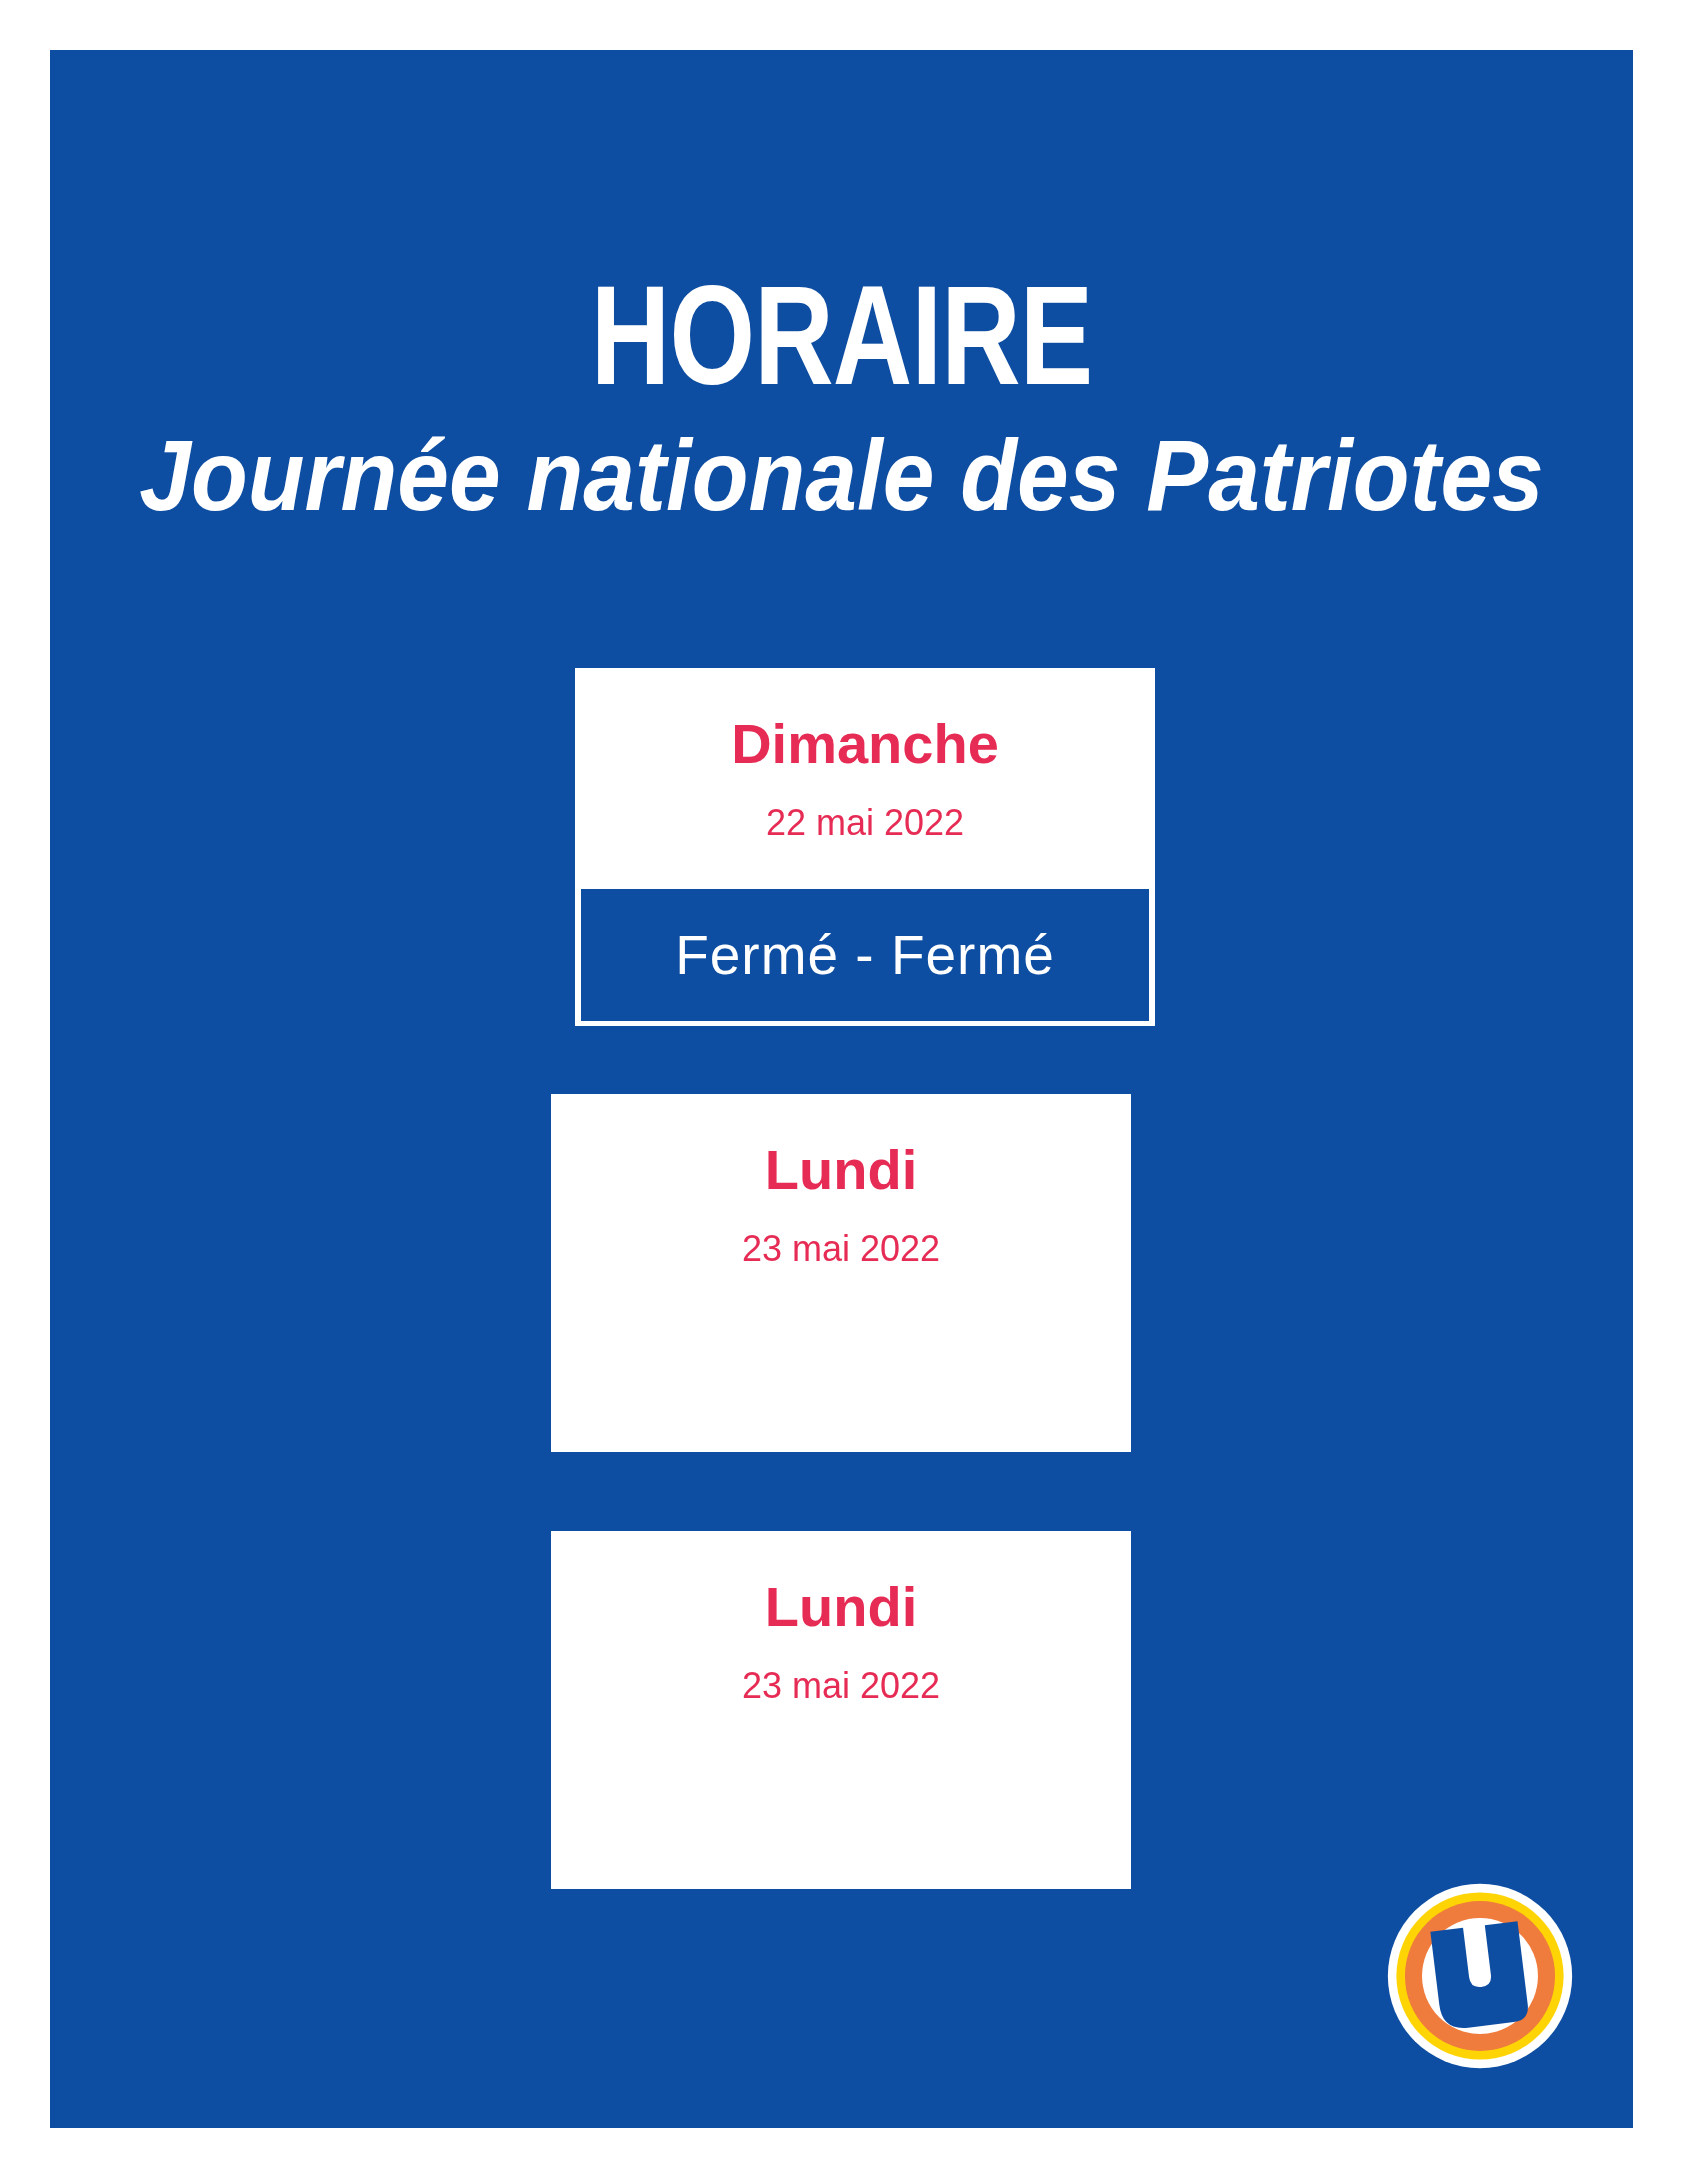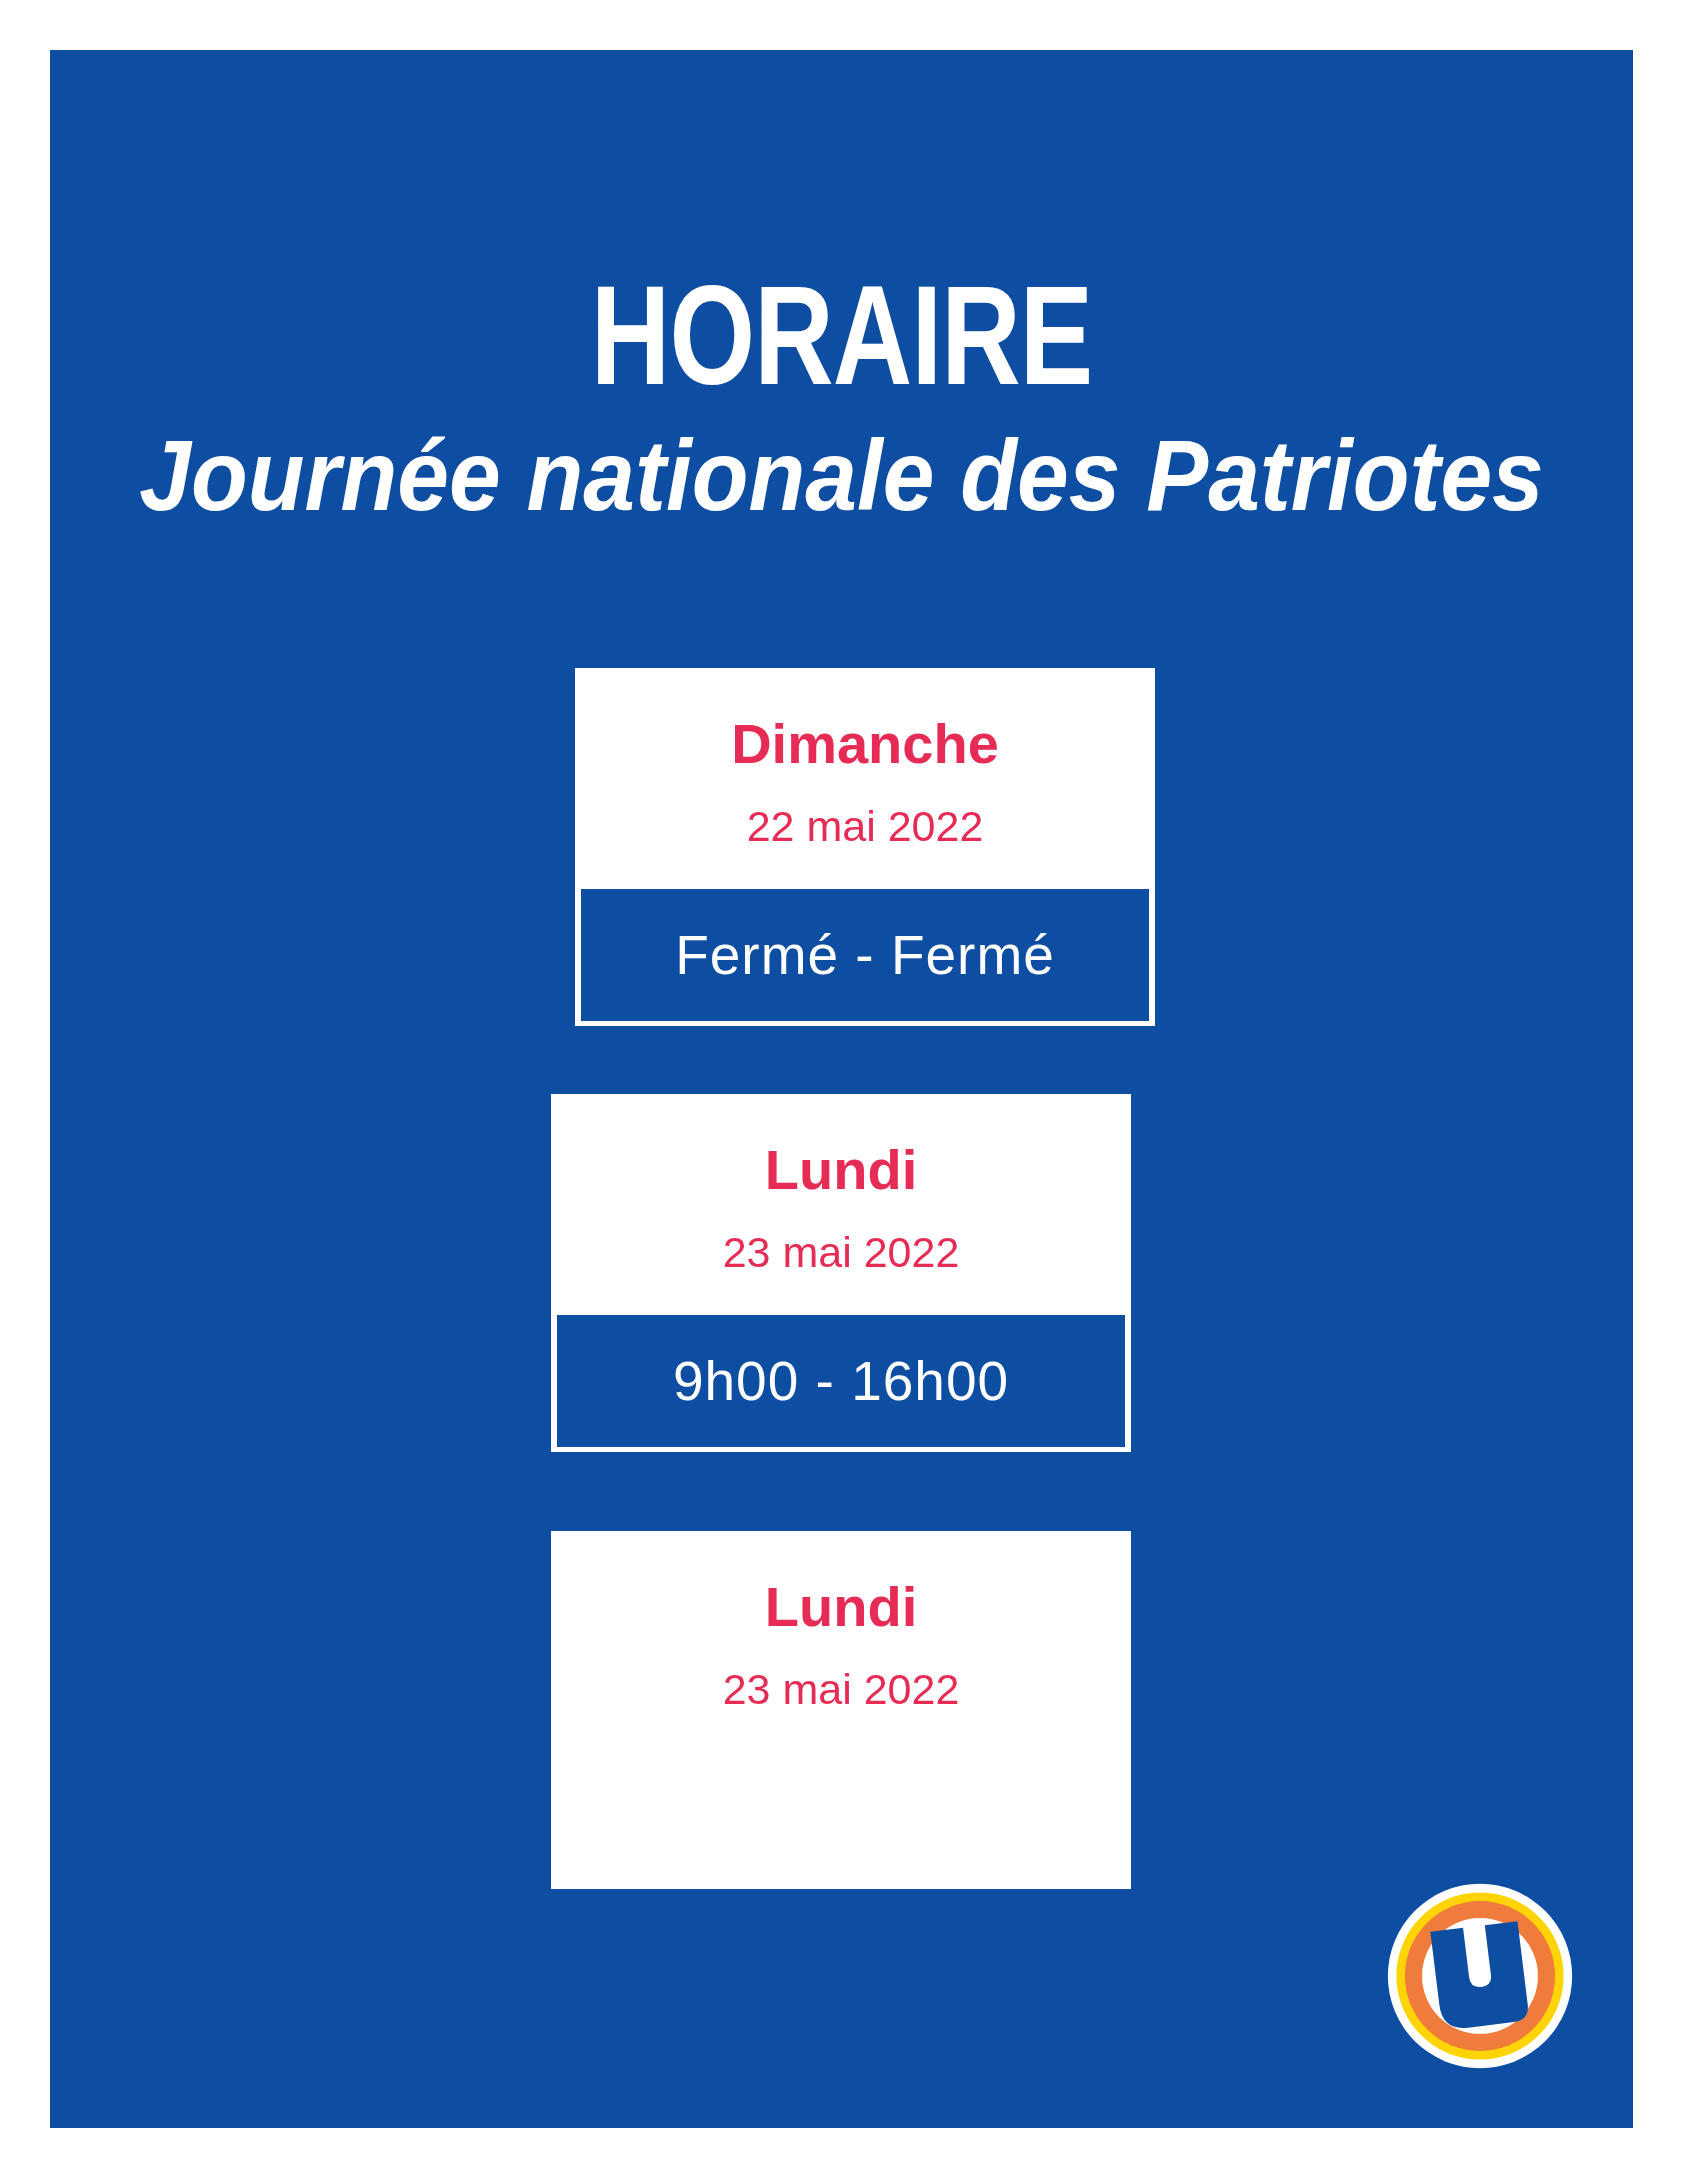--- a/index.html
+++ b/index.html
@@ -61,21 +61,21 @@
   .day{
     margin-top:44px;
     color:var(--pink);
     font-size:56px;
     font-weight:bold;
     line-height:1.15;
   }
   .date{
     margin-top:26px;
     color:var(--pink);
-    font-size:43px;
+    font-size:36px;
     font-weight:400;
     line-height:1.15;
   }
   .bar{
     position:absolute;
     left:6px;right:6px;bottom:5px;height:132px;
     background:var(--blue);
     display:flex;align-items:center;justify-content:center;
   }
   .hours{
@@ -104,23 +104,20 @@
     <div class="day">Dimanche</div>
     <div class="date">22 mai 2022</div>
     <div class="bar">
       <span class="hours">Fermé - Fermé</span>
     </div>
   </div>
 
   <div class="card c1">
     <div class="day">Lundi</div>
     <div class="date">23 mai 2022</div>
-    <div class="bar">
-      <span class="hours">9h00 - 16h00</span>
-    </div>
   </div>
 
   <div class="card c2">
     <div class="day">Lundi</div>
     <div class="date">23 mai 2022</div>
   </div>
 
   <svg class="logo" viewBox="-100 -100 200 200" xmlns="http://www.w3.org/2000/svg" aria-hidden="true">
     <circle cx="0" cy="0" r="97" fill="#ffffff"></circle>
     <circle cx="0" cy="0" r="88" fill="var(--yellow)"></circle>

